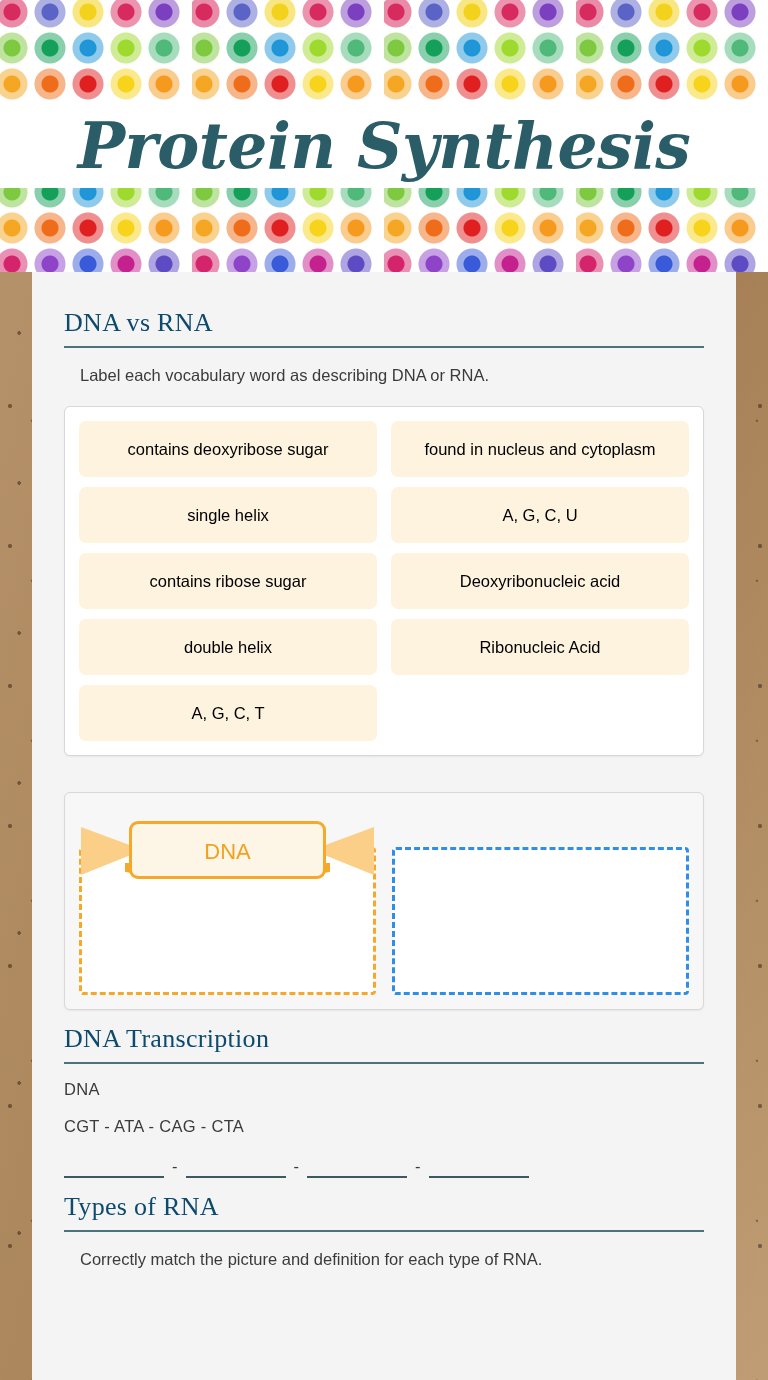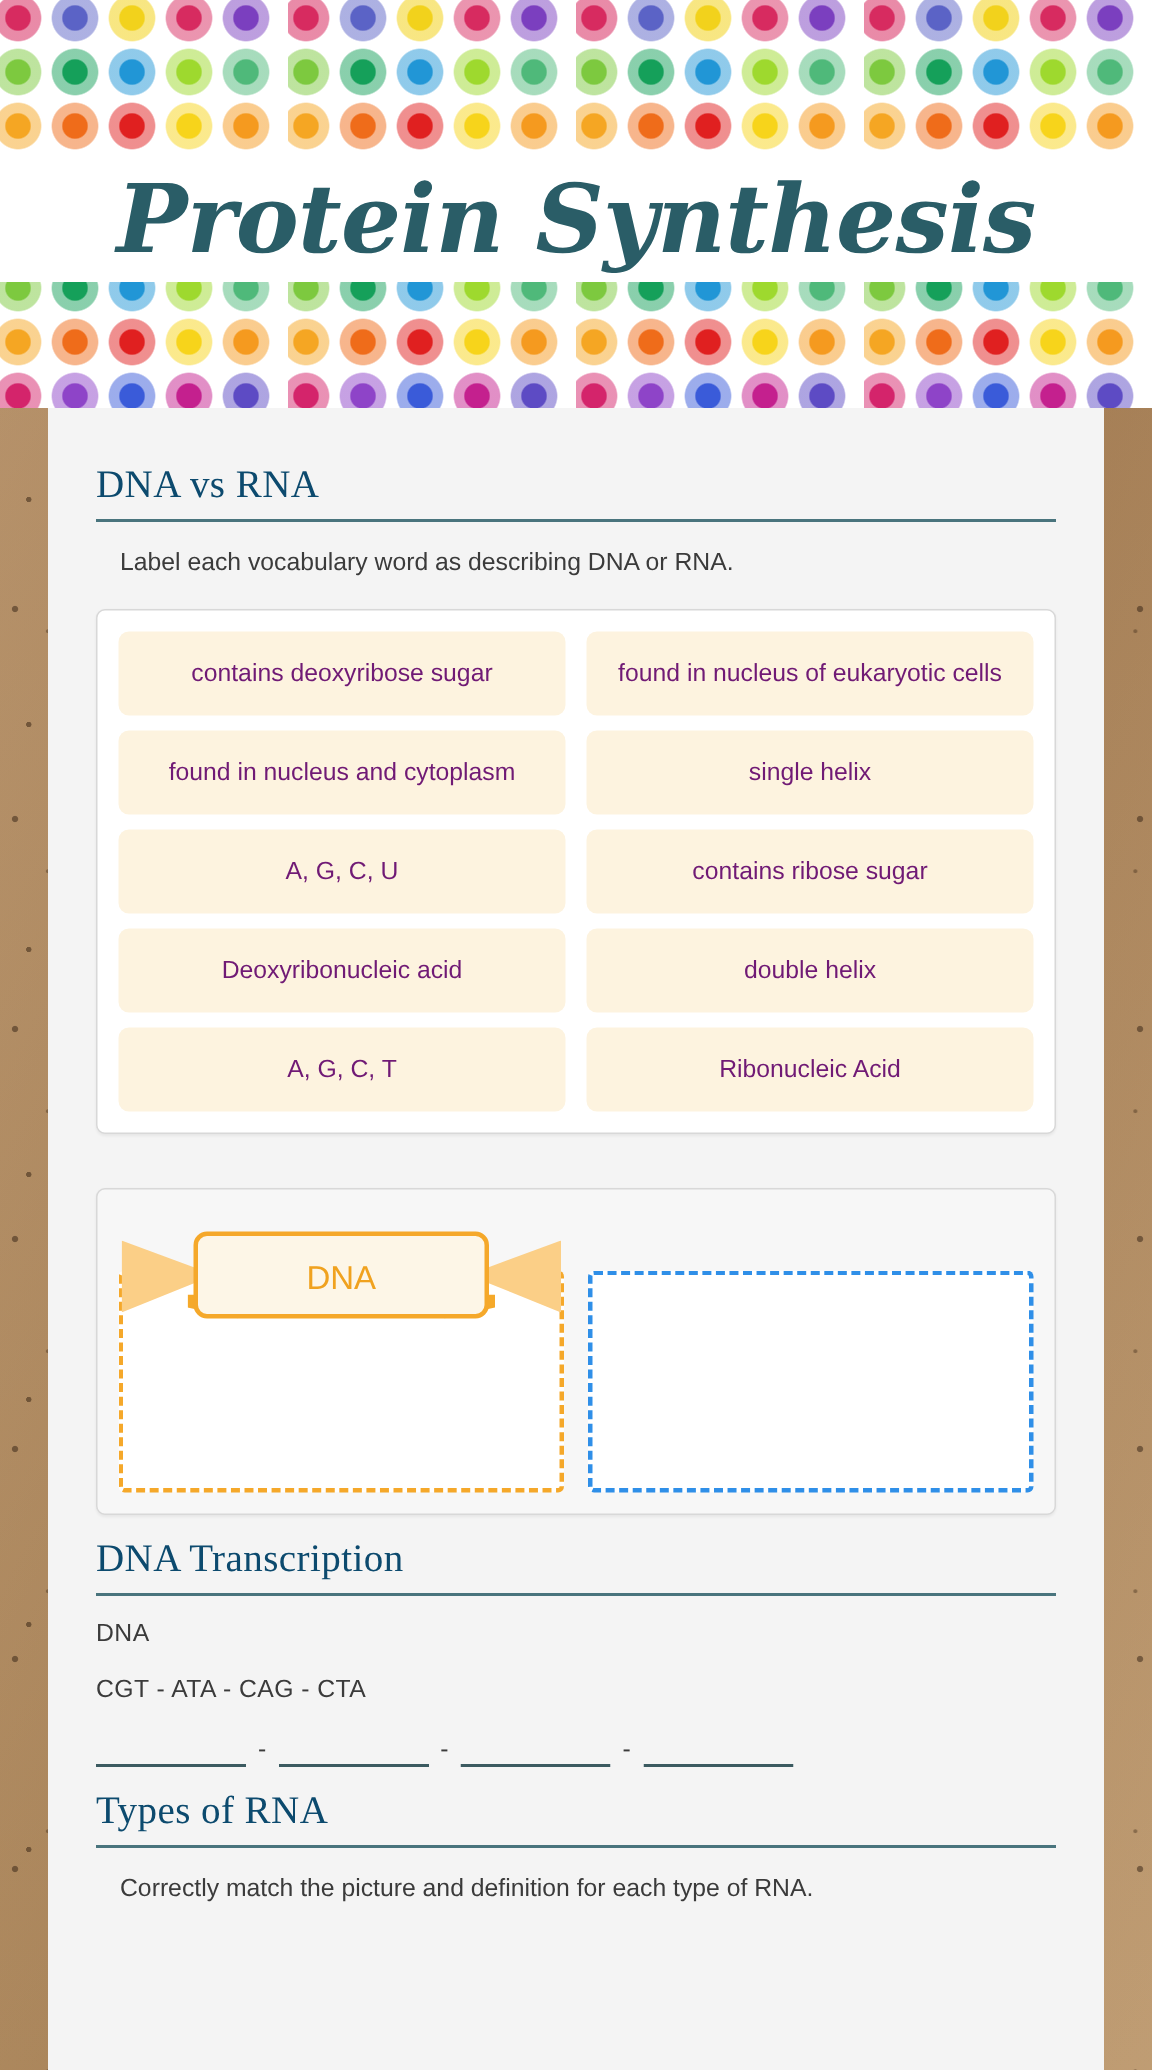--- a/index.html
+++ b/index.html
@@ -148,21 +148,21 @@
     grid-template-columns: 1fr 1fr;
     gap: 10px 14px;
     align-items: start;
   }
   .word-card {
     background: #fdf3df;
     border-radius: 7px;
     padding: 14px 12px;
     text-align: center;
     font-size: 16.5px;
-    color: #701a75;
+    color: #000000;
     line-height: 1.35;
     min-height: 56px;
     display: flex;
     align-items: center;
     justify-content: center;
     cursor: grab;
   }
 
   
   .dropzone-panel {
@@ -275,29 +275,28 @@
 <div id="sheet">
 
   <div class="section">
     <div class="section-title">DNA vs RNA</div>
     <div class="section-rule"></div>
     <p class="instruction">Label each vocabulary word as describing DNA or RNA.</p>
 
     <div class="panel">
       <div class="word-grid">
         <div class="word-card">contains deoxyribose sugar</div>
-        <div class="word-card">found in nucleus of eukaryotic cells</div>
         <div class="word-card">found in nucleus and cytoplasm</div>
         <div class="word-card">single helix</div>
         <div class="word-card">A, G, C, U</div>
         <div class="word-card">contains ribose sugar</div>
         <div class="word-card">Deoxyribonucleic acid</div>
         <div class="word-card">double helix</div>
+        <div class="word-card">Ribonucleic Acid</div>
         <div class="word-card">A, G, C, T</div>
-        <div class="word-card">Ribonucleic Acid</div>
       </div>
     </div>
 
     <div class="dropzone-panel">
       <div class="dropzone-col dna">
         <div class="ribbon-wrap">
           <div class="wing left"></div>
           <div class="wing right"></div>
           <div class="fold left"></div>
           <div class="fold right"></div>

